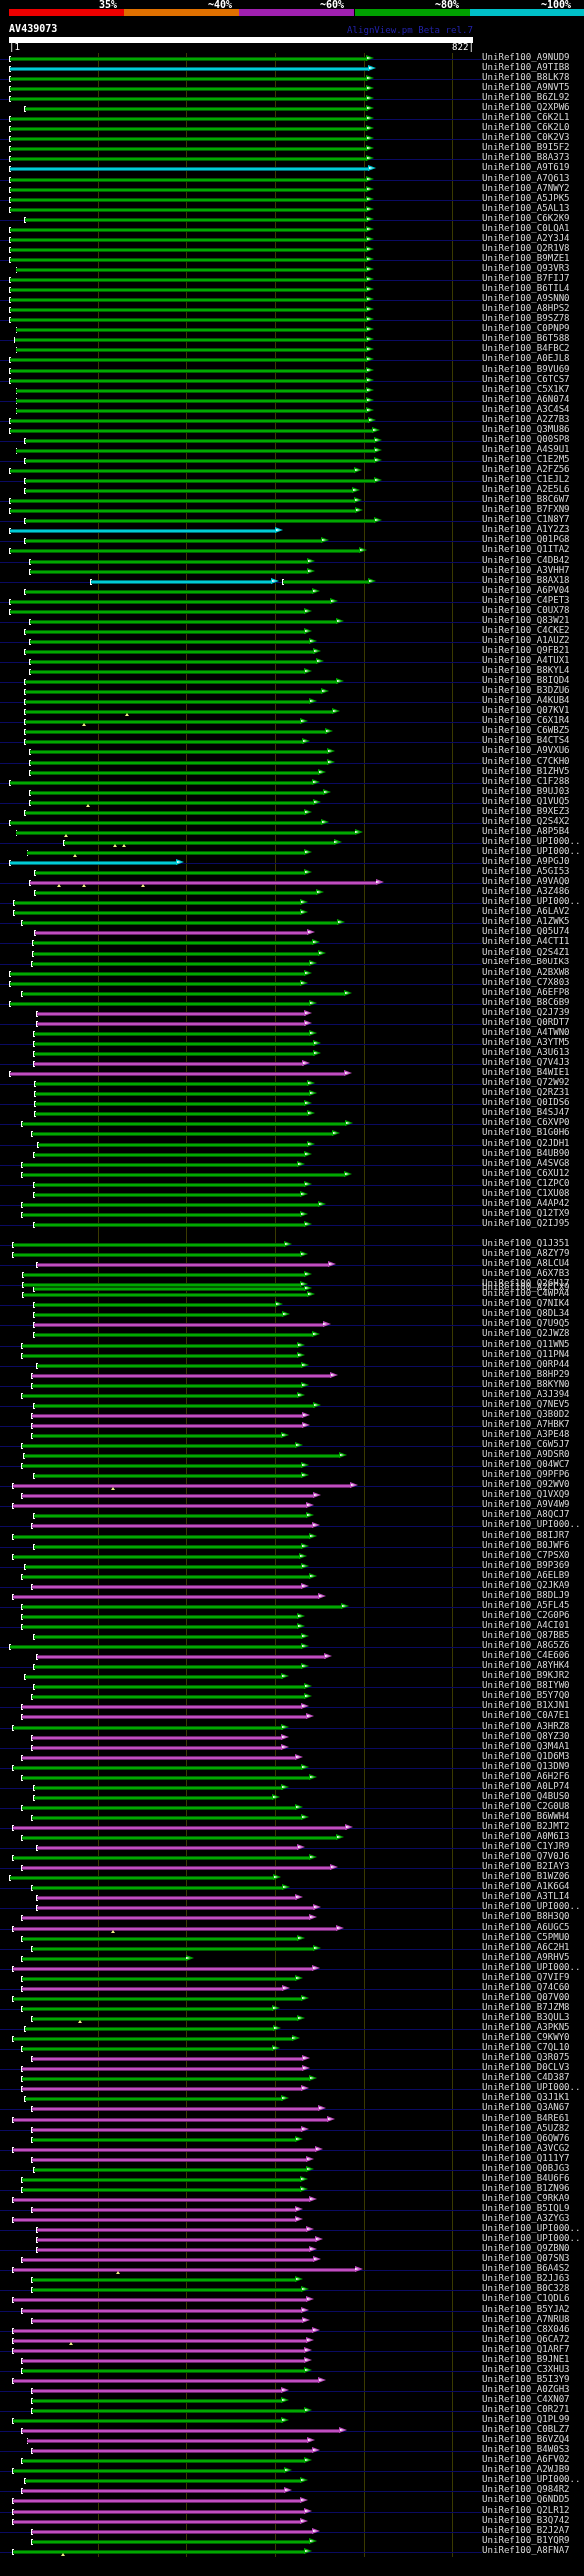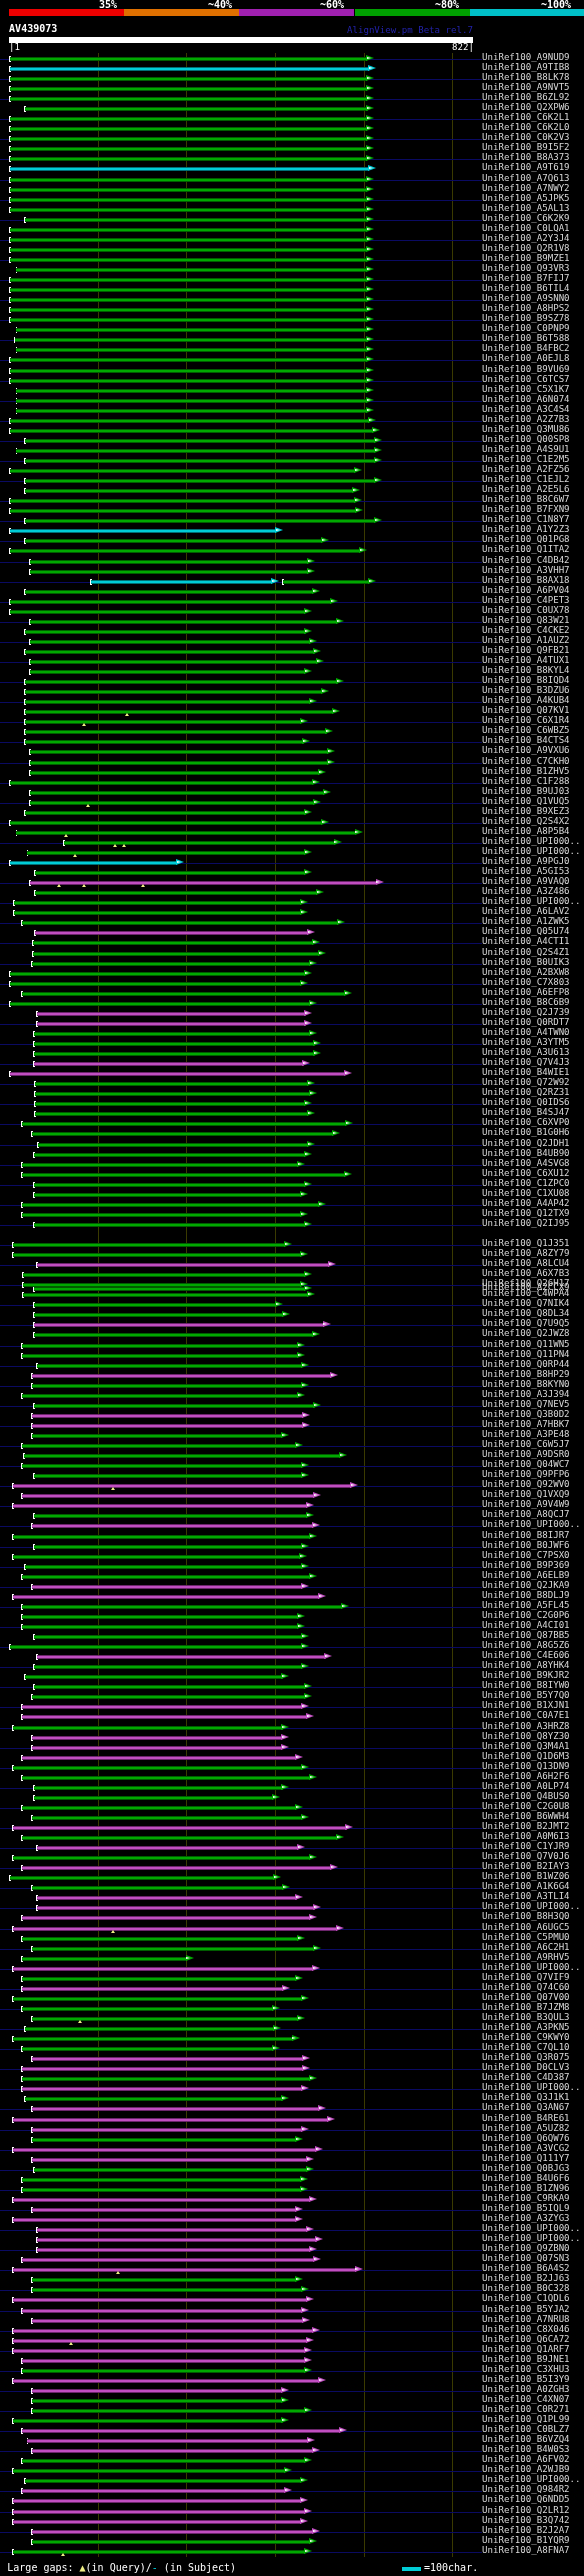--- a/index.html
+++ b/index.html
@@ -750,21 +750,21 @@
         <div class="arr-i" style="left: 313px;"></div>
         <div class="hit-label">UniRef100_A4CTI1</div>
       </div>
       <div class="row" style="top: 949px;">
         <div class="tick" style="left: 32px;"></div>
         <div class="seg g" style="left: 33px; width: 286px;"></div>
         <div class="arr-o g" style="left: 318px;"></div>
         <div class="arr-i" style="left: 319px;"></div>
         <div class="hit-label">UniRef100_Q2S4Z1</div>
       </div>
-      <div class="row" style="top: 959px;">
+      <div class="row" style="top: 959px; font-family: Liberation Mono, monospace;">
         <div class="leader"></div>
         <div class="tick" style="left: 31px;"></div>
         <div class="seg g" style="left: 32px; width: 278px;"></div>
         <div class="arr-o g" style="left: 309px;"></div>
         <div class="arr-i" style="left: 310px;"></div>
         <div class="hit-label">UniRef100_B0UIK3</div>
       </div>
       <div class="row" style="top: 969px;">
         <div class="tick" style="left: 9.1px;"></div>
         <div class="seg g" style="left: 10px; width: 295px;"></div>
@@ -1950,19 +1950,14 @@
       <div class="row" style="top: 2547px;">
         <div class="leader"></div>
         <div class="tick" style="left: 12px;"></div>
         <div class="seg g" style="left: 12.8px; width: 292px;"></div>
         <div class="arr-o g" style="left: 304px;"></div>
         <div class="arr-i" style="left: 305px;"></div>
         <div class="gap-tri" style="left: 61px;"></div>
         <div class="hit-label">UniRef100_A8FNA7</div>
       </div>
     </div>
-  <div id="footer">
-    <div id="gaps-legend"><span>Large gaps: </span><span class="yellow">▲</span><span>(in Query)/</span><span class="cyan">-</span><span> (in Subject)</span></div>
-    <div id="scale-swatch"></div>
-    <div id="scale-legend-text">=100char.</div>
-  </div>
 </div>
 
 
 </body></html>

